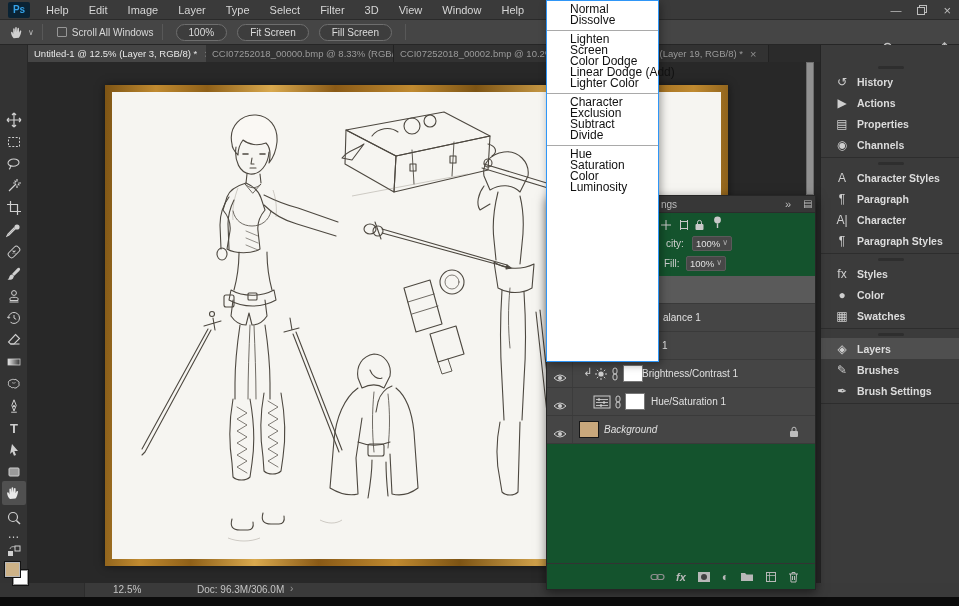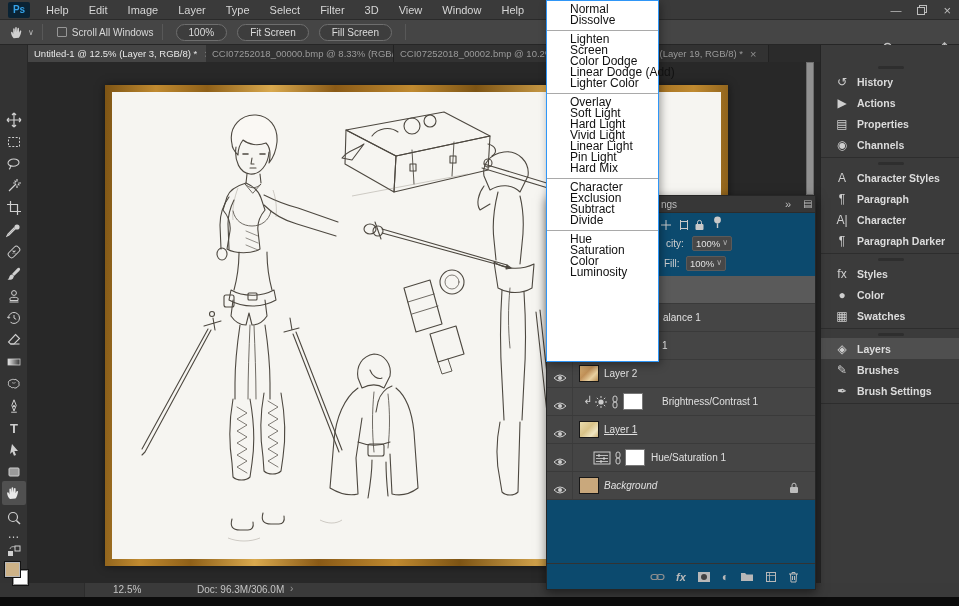--- a/index.html
+++ b/index.html
@@ -51,21 +51,21 @@
   #right-dock{left:820px;top:45px;width:139px;height:538px;background:#3b3b3b;border-left:1px solid #242424;}
   #dock-groups{position:absolute;left:0;top:17px;width:139px;}
   .dock-group{border-bottom:1px solid #2d2d2d;padding-bottom:2px;}
   .dock-grip{width:26px;height:3px;background:#2e2e2e;border-radius:2px;margin:4px auto 2px auto;}
   .dock-item{display:flex;align-items:center;height:21px;padding-left:10px;color:#e2e2e2;}
   .dock-item.active{background:#4f4f4f;}
   .dock-icon{width:22px;color:#cfcfcf;font-size:12px;text-align:center;font-style:normal;}
   .dock-label{font-size:10.5px;margin-left:4px;font-weight:bold;color:#dcdcdc;}
 
   
-  #layers-panel{left:546px;top:195px;width:270px;height:395px;background:#0c4a6e;border:1px solid #262626;z-index:20;box-shadow:0 3px 10px rgba(0,0,0,.5);}
+  #layers-panel{left:546px;top:195px;width:270px;height:395px;background:#14532d;border:1px solid #262626;z-index:20;box-shadow:0 3px 10px rgba(0,0,0,.5);}
   #lp-tabbar{position:absolute;left:0;top:0;width:100%;height:17px;background:#373737;border-bottom:1px solid #2c2c2c;color:#bdbdbd;font-size:10px;}
   #lp-tab-frag{position:absolute;left:114px;top:3px;}
   #lp-expand{position:absolute;left:238px;top:2px;font-size:11px;}
   #lp-menu{position:absolute;left:256px;top:2px;font-size:10px;}
   #lp-lockrow{position:absolute;left:0;top:19px;width:100%;height:17px;display:block;color:#c9c9c9;}
   .lockic{position:absolute;top:2px;}
   .lp-fieldrow{position:absolute;left:0;width:100%;height:18px;color:#cfcfcf;font-size:10px;}
   .lp-field{position:absolute;left:139px;top:1px;width:40px;height:15px;background:#474747;border:1px solid #5a5a5a;border-radius:2px;color:#e0e0e0;font-size:9.5px;padding:1px 3px;}
   .lp-field .caret{position:absolute;right:3px;top:1px;font-size:8px;color:#aaa;}
   #layer-list{position:absolute;left:0;top:80px;width:100%;}
@@ -448,21 +448,21 @@
           <div class="dock-item">
             <span class="dock-icon">¶</span>
             <span class="dock-label">Paragraph</span>
           </div>
           <div class="dock-item">
             <span class="dock-icon">A|</span>
             <span class="dock-label">Character</span>
           </div>
           <div class="dock-item">
             <span class="dock-icon">¶</span>
-            <span class="dock-label">Paragraph Darker</span>
+            <span class="dock-label">Paragraph Styles</span>
           </div>
         </div>
         <div class="dock-group">
           <div class="dock-grip"></div>
           <div class="dock-item">
             <span class="dock-icon">fx</span>
             <span class="dock-label">Styles</span>
           </div>
           <div class="dock-item">
             <span class="dock-icon">●</span>
@@ -528,58 +528,40 @@
       <div class="lrow selected"></div>
 
       <div class="lrow">
         <span class="lname frag">alance 1</span>
       </div>
 
       <div class="lrow">
         <span class="lname" style="left:115px;">1</span>
       </div>
 
+
       <div class="lrow">
         <span class="eyecolsep"></span>
         <span class="eye"><svg width="14" height="10" viewBox="0 0 14 10">
               <path d="M1 5Q7-1 13 5Q7 11 1 5Z" fill="none" stroke="#ccc"></path>
               <circle cx="7" cy="5" r="2" fill="#ccc"></circle>
             </svg></span>
-        <span class="thumb tex1"></span>
-        <span class="lname" style="left:57px;">Layer 2</span>
-      </div>
-
-      <div class="lrow">
-        <span class="eyecolsep"></span>
-        <span class="eye"><svg width="14" height="10" viewBox="0 0 14 10">
-              <path d="M1 5Q7-1 13 5Q7 11 1 5Z" fill="none" stroke="#ccc"></path>
-              <circle cx="7" cy="5" r="2" fill="#ccc"></circle>
-            </svg></span>
         <span class="clip-arrow">↳</span>
         <span class="adj-icon"><svg width="14" height="14" viewBox="0 0 14 14">
               <circle cx="7" cy="7" r="2.6" fill="#ccc"></circle>
               <path d="M7 1v2M7 11v2M1 7h2M11 7h2M2.8 2.8 4.2 4.2M9.8 9.8l1.4 1.4M11.2 2.8 9.8 4.2M4.2 9.8 2.8 11.2" stroke="#ccc"></path>
             </svg></span>
         <span class="chain"><svg width="8" height="14" viewBox="0 0 8 14" fill="none" stroke="#ccc">
               <rect x="2" y="1" width="4" height="6" rx="2"></rect>
               <rect x="2" y="7" width="4" height="6" rx="2"></rect>
             </svg></span>
         <span class="mask"></span>
-        <span class="lname" style="left:115px;">Brightness/Contrast 1</span>
-      </div>
-
-      <div class="lrow">
-        <span class="eyecolsep"></span>
-        <span class="eye"><svg width="14" height="10" viewBox="0 0 14 10">
-              <path d="M1 5Q7-1 13 5Q7 11 1 5Z" fill="none" stroke="#ccc"></path>
-              <circle cx="7" cy="5" r="2" fill="#ccc"></circle>
-            </svg></span>
-        <span class="thumb tex2"></span>
-        <span class="lname" style="left:57px;text-decoration:underline;">Layer 1</span>
-      </div>
+        <span class="lname" style="left:95px;">Brightness/Contrast 1</span>
+      </div>
+
 
       <div class="lrow">
         <span class="eyecolsep"></span>
         <span class="eye"><svg width="14" height="10" viewBox="0 0 14 10">
               <path d="M1 5Q7-1 13 5Q7 11 1 5Z" fill="none" stroke="#ccc"></path>
               <circle cx="7" cy="5" r="2" fill="#ccc"></circle>
             </svg></span>
         <span class="adj-icon" style="left:46px;"><svg width="18" height="14" viewBox="0 0 18 14">
               <rect x="1" y="1" width="16" height="12" fill="none" stroke="#ccc"></rect>
               <path d="M3 4.5h12M3 7.5h12M3 10.5h12" stroke="#ccc" stroke-width=".9"></path>
@@ -659,29 +641,20 @@
           <div class="dd-item">Dissolve</div>
         </div>
         <div class="dd-group">
           <div class="dd-item">Lighten</div>
           <div class="dd-item">Screen</div>
           <div class="dd-item">Color Dodge</div>
           <div class="dd-item">Linear Dodge (Add)</div>
           <div class="dd-item">Lighter Color</div>
         </div>
         <div class="dd-group">
-          <div class="dd-item">Overlay</div>
-          <div class="dd-item">Soft Light</div>
-          <div class="dd-item">Hard Light</div>
-          <div class="dd-item">Vivid Light</div>
-          <div class="dd-item">Linear Light</div>
-          <div class="dd-item">Pin Light</div>
-          <div class="dd-item">Hard Mix</div>
-        </div>
-        <div class="dd-group">
           <div class="dd-item">Character</div>
           <div class="dd-item">Exclusion</div>
           <div class="dd-item">Subtract</div>
           <div class="dd-item">Divide</div>
         </div>
         <div class="dd-group">
           <div class="dd-item">Hue</div>
           <div class="dd-item">Saturation</div>
           <div class="dd-item">Color</div>
           <div class="dd-item">Luminosity</div>

